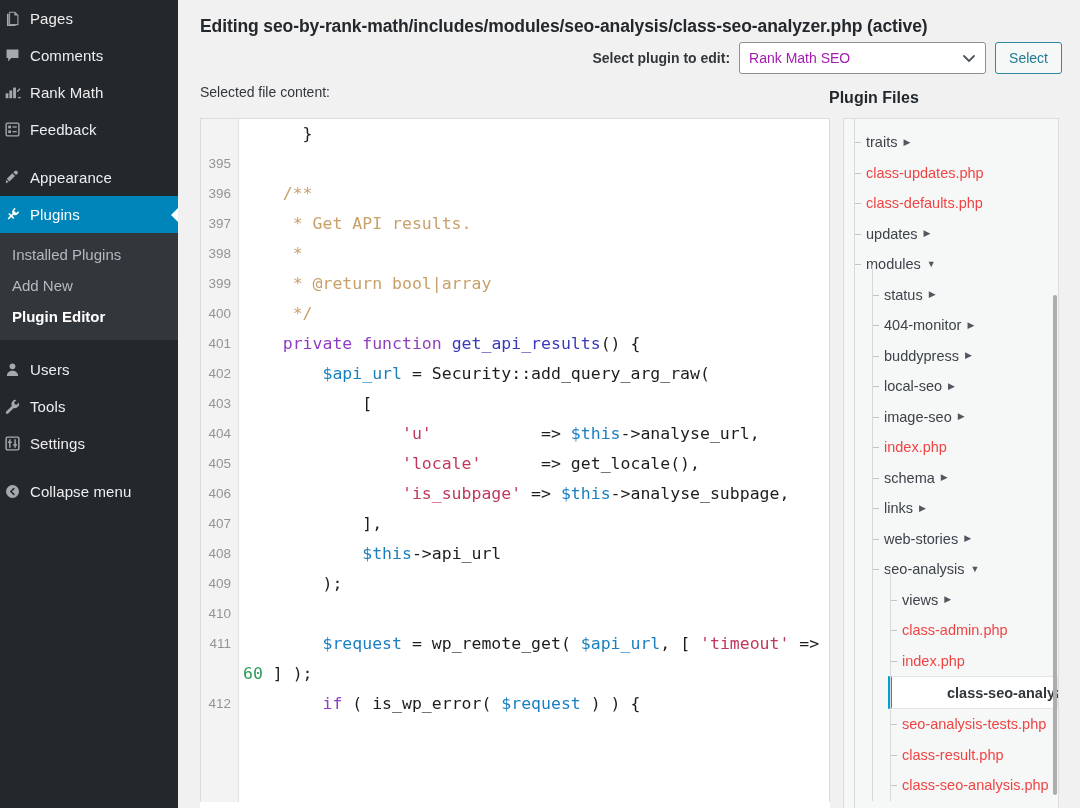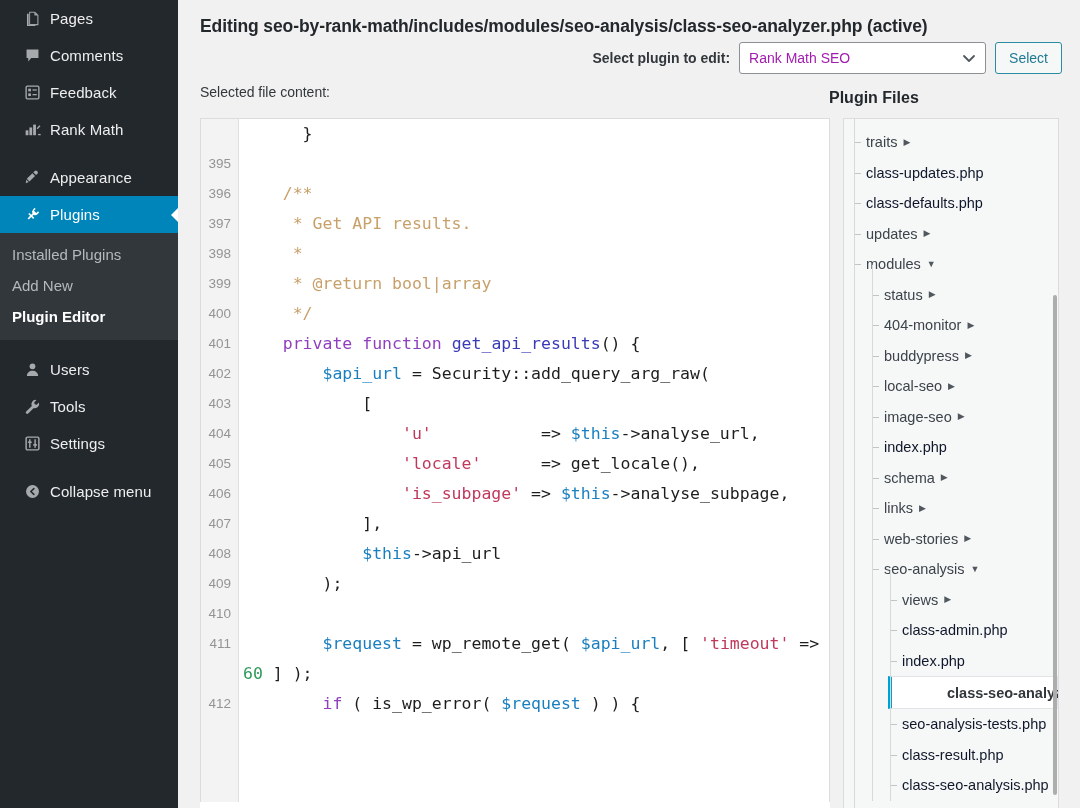--- a/index.html
+++ b/index.html
@@ -16,21 +16,21 @@
     position: absolute; left: 0; top: 0;
     width: 178px; height: 808px;
     background: #23282d;
     color: #b4b9be;
     overflow: hidden;
   }
   .nav-item {
     position: relative;
     display: flex; align-items: center;
     height: 37px;
-    padding-left: 24px;
+    padding-left: 4px;
     font-size: 15px;
     color: #eeeeee;
     letter-spacing: .1px;
   }
   .nav-item.active { background: #0085ba; color: #fff; }
   .nav-item.active::after {
     content: "";
     position: absolute; right: -1px; top: 50%;
     transform: translateY(-50%);
     border-top: 8px solid transparent;
@@ -187,21 +187,21 @@
   }
   .tnode.sel {
     background: #ffffff;
     border: 1px solid #e2e4e7;
     border-left: 4px solid #00a0d2;
     font-weight: bold;
     color: #32373c;
     height: 33px;
   }
   .tlabel { display: inline-block; }
-  .tfile { color: #0f172a; text-align: center; }
+  .tfile { color: #ef4444; text-align: center; }
   .tarrow { margin-left: 6px; font-size: 9px; color: #50575e; line-height: 1; }
   .guide {
     position: absolute;
     width: 1px; background: #d7d8da;
   }
 
   #tree-scrollbar {
     position: absolute; left: 1053px; top: 295px;
     width: 4px; height: 500px;
     background: #adadad; border-radius: 2px;
@@ -228,44 +228,44 @@
           </span>
           <span class="nav-label">Pages</span>
         </div>
         <div class="nav-item">
           <span class="nav-ico">
             <svg width="17" height="17" viewBox="0 0 20 20">
               <path fill="currentColor" d="M3 3h14v10H8.5L5 17v-4H3z"></path>
             </svg>
           </span>
           <span class="nav-label">Comments</span>
-        </div>
-        <div class="nav-item">
-          <span class="nav-ico">
-            <svg width="17" height="17" viewBox="0 0 20 20">
-              <rect x="2.5" y="2.5" width="15" height="15" rx="1.5" fill="none" stroke="currentColor" stroke-width="1.6"></rect>
-              <rect x="5" y="5.5" width="3.2" height="3.2" fill="currentColor"></rect>
-              <rect x="5" y="11" width="3.2" height="3.2" fill="currentColor"></rect>
-              <rect x="10" y="6.3" width="5" height="1.5" fill="currentColor"></rect>
-              <rect x="10" y="11.8" width="5" height="1.5" fill="currentColor"></rect>
-            </svg>
-          </span>
-          <span class="nav-label">Feedback</span>
         </div>
         <div class="nav-item">
           <span class="nav-ico">
             <svg width="18" height="17" viewBox="0 0 22 20">
               <rect x="2" y="11" width="3.4" height="6" fill="currentColor"></rect>
               <rect x="6.6" y="7.5" width="3.4" height="9.5" fill="currentColor"></rect>
               <rect x="11.2" y="4" width="3.4" height="13" fill="currentColor"></rect>
               <path d="M16 9 l3.5-3.5" stroke="currentColor" stroke-width="1.6" fill="none"></path>
               <path d="M17.2 16.2h3.2" stroke="currentColor" stroke-width="1.6"></path>
             </svg>
           </span>
           <span class="nav-label">Rank Math</span>
+        </div>
+        <div class="nav-item">
+          <span class="nav-ico">
+            <svg width="17" height="17" viewBox="0 0 20 20">
+              <rect x="2.5" y="2.5" width="15" height="15" rx="1.5" fill="none" stroke="currentColor" stroke-width="1.6"></rect>
+              <rect x="5" y="5.5" width="3.2" height="3.2" fill="currentColor"></rect>
+              <rect x="5" y="11" width="3.2" height="3.2" fill="currentColor"></rect>
+              <rect x="10" y="6.3" width="5" height="1.5" fill="currentColor"></rect>
+              <rect x="10" y="11.8" width="5" height="1.5" fill="currentColor"></rect>
+            </svg>
+          </span>
+          <span class="nav-label">Feedback</span>
         </div>
         <div class="nav-gap"></div>
         <div class="nav-item">
           <span class="nav-ico">
             <svg width="17" height="17" viewBox="0 0 20 20">
               <path fill="currentColor" d="M15.6 2.6c1 1 1 2.2.2 3l-1.6 1.6-3.2-3.2L12.6 2.4c.8-.8 2-.8 3 .2z"></path>
               <path fill="currentColor" d="M9.9 5 13 8.1 6.4 14.7 3.3 11.6z"></path>
               <path fill="currentColor" d="M2.6 12.5l2.9 2.9-3.4 1.3z"></path>
             </svg>
           </span>

